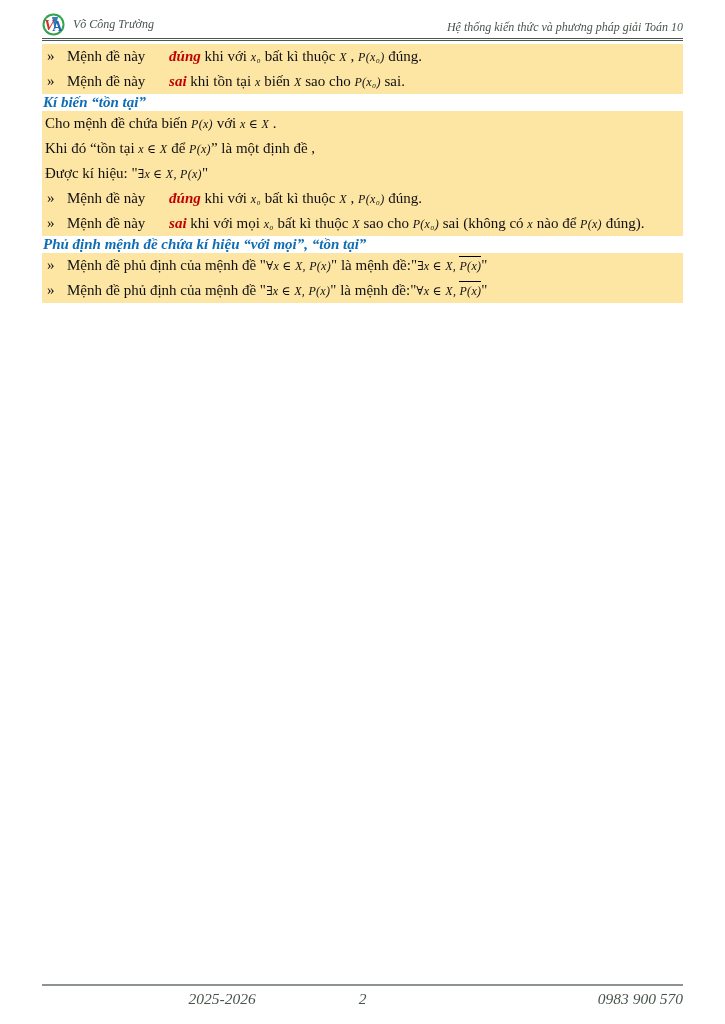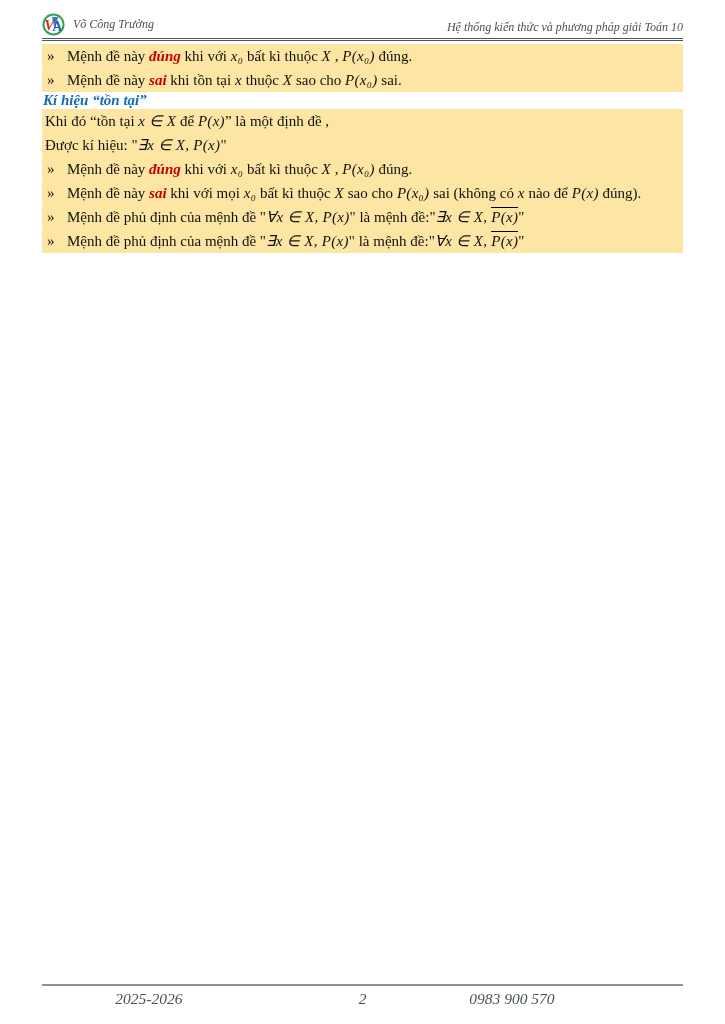--- a/index.html
+++ b/index.html
@@ -49,38 +49,38 @@
     font-size:15px;line-height:24px;
     padding:0 4px 0 3px;
   }
   .para.hl{background:var(--hl);}
   .para.bullet{padding-left:25px;}
   .bmark{
     position:absolute;left:5px;top:0;
     font-size:15px;color:var(--ink);
   }
   .t{color:var(--ink);}
-  .red{color:var(--red);font-weight:bold;font-style:italic;}
-  .math{font-style:italic;font-size:15px;letter-spacing:0.3px;font-family:Liberation Serif, serif;}
+  .red{color:var(--red);font-weight:bold;font-style:italic;margin-left:20px;}
+  .math{font-style:italic;font-size:12px;letter-spacing:0.3px;}
   .over{
     display:inline-block;
     border-top:1.3px solid #000;
     padding-top:1px;line-height:17px;
   }
   
   .footer{
     position:absolute;left:42px;right:42px;top:984px;
     border-top:2px solid #8d948e;
     padding-top:4px;
     display:flex;align-items:baseline;
     font-style:italic;font-size:15.5px;color:var(--hf);
   }
-  .f-left{flex:1;text-align:center;}
+  .f-left{flex:1;text-align:right;}
   .f-center{flex:1;text-align:center;}
-  .f-right{flex:1;text-align:left;}
+  .f-right{flex:1;text-align:right;}
 </style>
 </head>
 <body>
 
 <div class="page">
 
   <div class="header">
     <div class="header-left">
       <svg class="logo" width="23" height="23" viewBox="0 0 23 23">
         <circle cx="11.5" cy="11.5" r="11" fill="#35a24e"></circle>
@@ -91,26 +91,28 @@
       </svg>
       <span class="h-title">Võ Công Trường</span>
     </div>
     <div class="h-right">
       <span class="h-title">Hệ thống kiến thức và phương pháp giải Toán 10</span>
     </div>
   </div>
 
   <div class="content">
       <div class="para hl bullet"><span class="bmark">»</span><span class="t">Mệnh đề này </span><span class="red">đúng</span><span class="t"> khi với </span><span class="math">x₀</span><span class="t"> bất kì thuộc </span><span class="math">X</span><span class="t"> , </span><span class="math">P(x₀)</span><span class="t"> đúng.</span></div>
-      <div class="para hl bullet"><span class="bmark">»</span><span class="t">Mệnh đề này </span><span class="red">sai</span><span class="t"> khi tồn tại </span><span class="math">x</span><span class="t"> thuộc </span><span class="math">X</span><span class="t"> sao cho </span><span class="math">P(x₀)</span><span class="t"> sai.</span></div>
-      <div class="heading">Kí hiệu “tồn tại”</div>
+      <div class="para hl bullet"><span class="bmark">»</span><span class="t">Mệnh đề này </span><span class="red">sai</span><span class="t"> khi tồn tại </span><span class="math">x</span><span class="t"> biến </span><span class="math">X</span><span class="t"> sao cho </span><span class="math">P(x₀)</span><span class="t"> sai.</span></div>
+      <div class="heading">Kí biến “tồn tại”</div>
+      <div class="para hl"><span class="t">Cho mệnh đề chứa biến </span><span class="math">P(x)</span><span class="t"> với </span><span class="math">x ∈ X</span><span class="t"> .</span></div>
       <div class="para hl"><span class="t">Khi đó “tồn tại </span><span class="math">x ∈ X</span><span class="t"> để </span><span class="math">P(x)</span><span class="t">” là một định đề ,</span></div>
       <div class="para hl"><span class="t">Được kí hiệu: "</span><span class="math">∃x ∈ X, P(x)</span><span class="t">"</span></div>
       <div class="para hl bullet"><span class="bmark">»</span><span class="t">Mệnh đề này </span><span class="red">đúng</span><span class="t"> khi với </span><span class="math">x₀</span><span class="t"> bất kì thuộc </span><span class="math">X</span><span class="t"> , </span><span class="math">P(x₀)</span><span class="t"> đúng.</span></div>
       <div class="para hl bullet"><span class="bmark">»</span><span class="t">Mệnh đề này </span><span class="red">sai</span><span class="t"> khi với mọi </span><span class="math">x₀</span><span class="t"> bất kì thuộc </span><span class="math">X</span><span class="t"> sao cho </span><span class="math">P(x₀)</span><span class="t"> sai (không có </span><span class="math">x</span><span class="t"> nào để </span><span class="math">P(x)</span><span class="t"> đúng).</span></div>
+      <div class="heading">Phủ định mệnh đề chứa kí hiệu “với mọi”, “tồn tại”</div>
       <div class="para hl bullet"><span class="bmark">»</span><span class="t">Mệnh đề phủ định của mệnh đề "</span><span class="math">∀x ∈ X, P(x)</span><span class="t">" là mệnh đề:"</span><span class="math">∃x ∈ X, </span><span class="math over">P(x)</span><span class="t">"</span></div>
       <div class="para hl bullet"><span class="bmark">»</span><span class="t">Mệnh đề phủ định của mệnh đề "</span><span class="math">∃x ∈ X, P(x)</span><span class="t">" là mệnh đề:"</span><span class="math">∀x ∈ X, </span><span class="math over">P(x)</span><span class="t">"</span></div>
     </div>
 
   <div class="footer">
     <span class="f-left">2025-2026</span>
     <span class="f-center">2</span>
     <span class="f-right">0983 900 570</span>
   </div>
 

